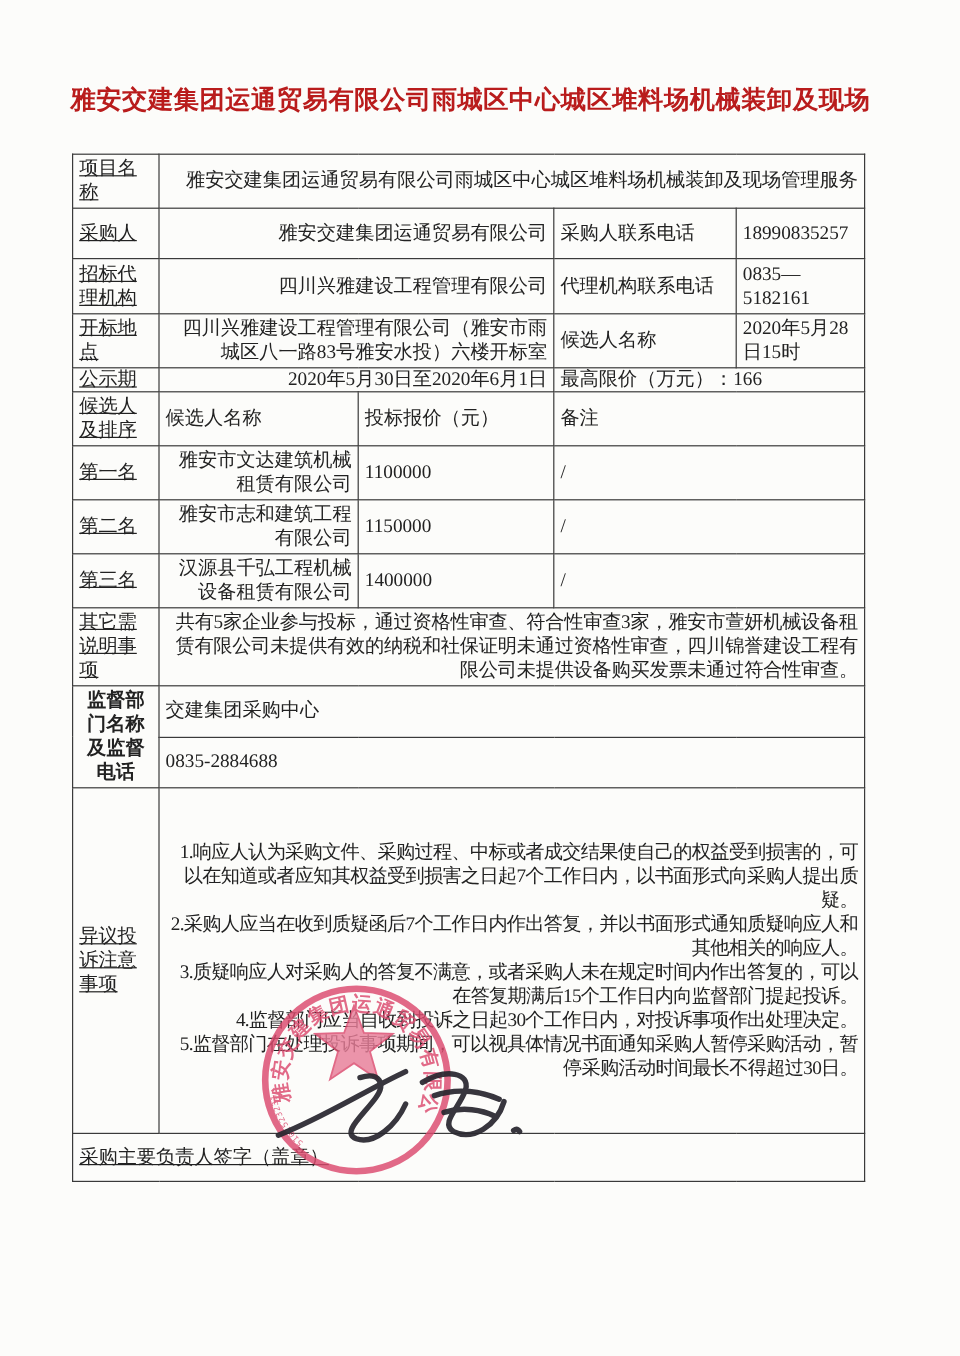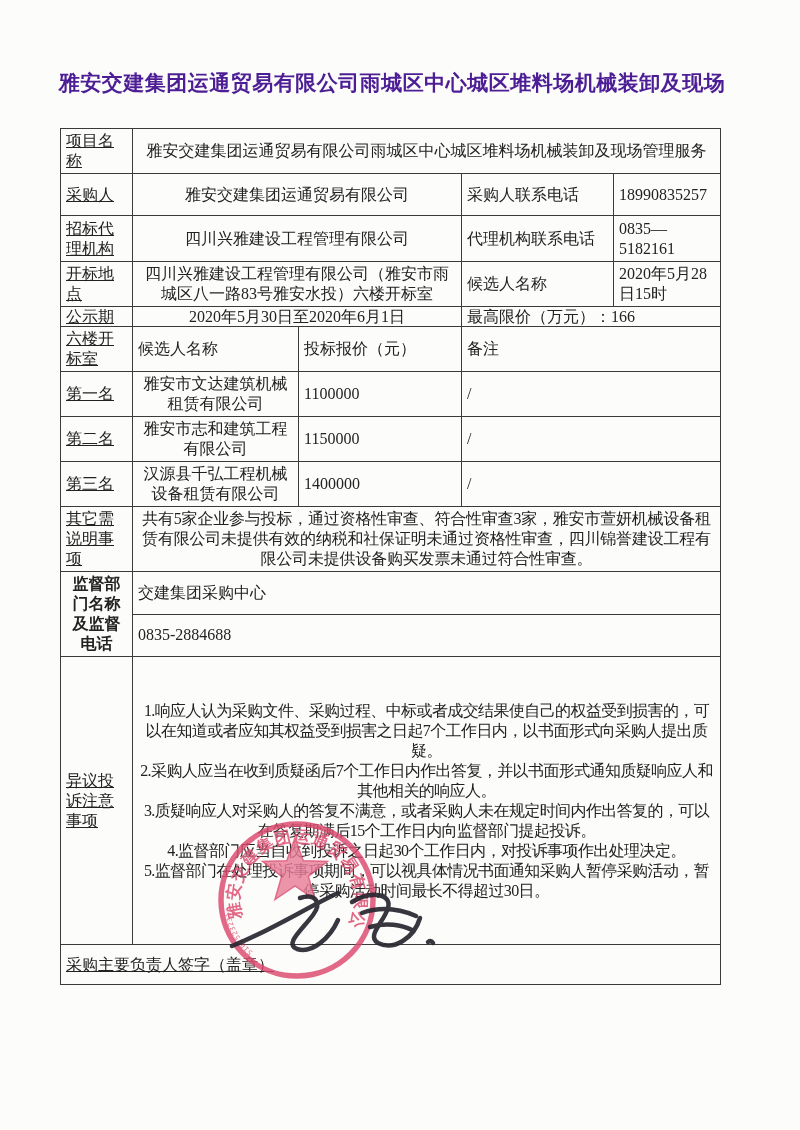--- a/index.html
+++ b/index.html
@@ -6,35 +6,35 @@
   body{
     width:800px;height:1130px;position:relative;overflow:hidden;
     background:#fcfcfa;
     font-family:"Liberation Serif","DejaVu Serif",serif;
     color:#1e1e1e;
   }
   .page{position:absolute;inset:0;}
   .doc-title{
     position:absolute;top:70px;left:0;width:784px;
     text-align:center;font-weight:bold;font-size:21px;line-height:26px;
-    color:#4c1d95;letter-spacing:.5px;
+    color:#b91c1c;letter-spacing:.5px;
   }
   table.main{
     position:absolute;top:128px;left:60px;width:660px;
     border-collapse:collapse;table-layout:fixed;
     font-size:16px;color:#222;
   }
   table.main td{
     border:1.6px solid #3a3a3a;
     padding:2px 5px;vertical-align:middle;
     line-height:20px;overflow:hidden;
   }
   td.lab{text-align:left;padding-left:4px;padding-right:2px;text-decoration:underline;}
   td.ctr{text-align:left;}
-  td.lft{text-align:center;margin-top:20px;}
+  td.lft{text-align:right;margin-top:20px;}
   tr.r1{height:38px}tr.r2{height:42px}tr.r3{height:46px}tr.r4{height:42px}
   tr.r5{height:20px}tr.r6{height:38px}tr.r7{height:38px}tr.r8{height:38px}
   tr.r9{height:40px}tr.r10{height:62px}tr.r11a{height:40px}tr.r11b{height:40px}
   tr.r12{height:288px}tr.r13{height:40px}
   tr.r5 td{padding-top:0;padding-bottom:0;line-height:18px;}
   td.notes{line-height:20.5px;letter-spacing:-.2px;}
   td.complaint-cell{line-height:23px;letter-spacing:-.6px;vertical-align:middle;padding-left:6px;}
   td.supervise-lab{text-align:center;padding-left:2px;padding-right:2px;font-weight:bold;}
   .overlay{position:absolute;left:0;top:0;width:800px;height:1130px;pointer-events:none;}
 </style>
@@ -77,21 +77,21 @@
         <td class="lft" colspan="2">四川兴雅建设工程管理有限公司（雅安市雨城区八一路83号雅安水投）六楼开标室</td>
         <td class="ctr">候选人名称</td>
         <td class="ctr">2020年5月28日15时</td>
       </tr>
       <tr class="r5">
         <td class="lab">公示期</td>
         <td class="lft" colspan="2">2020年5月30日至2020年6月1日</td>
         <td class="ctr" colspan="2">最高限价（万元）：166</td>
       </tr>
       <tr class="r6">
-        <td class="lab">六楼开标室</td>
+        <td class="lab">候选人及排序</td>
         <td class="ctr">候选人名称</td>
         <td class="ctr">投标报价（元）</td>
         <td class="ctr" colspan="2">备注</td>
       </tr>
       <tr class="r7">
         <td class="lab">第一名</td>
         <td class="lft">雅安市文达建筑机械租赁有限公司</td>
         <td class="ctr">1100000</td>
         <td class="ctr" colspan="2">/</td>
       </tr>

